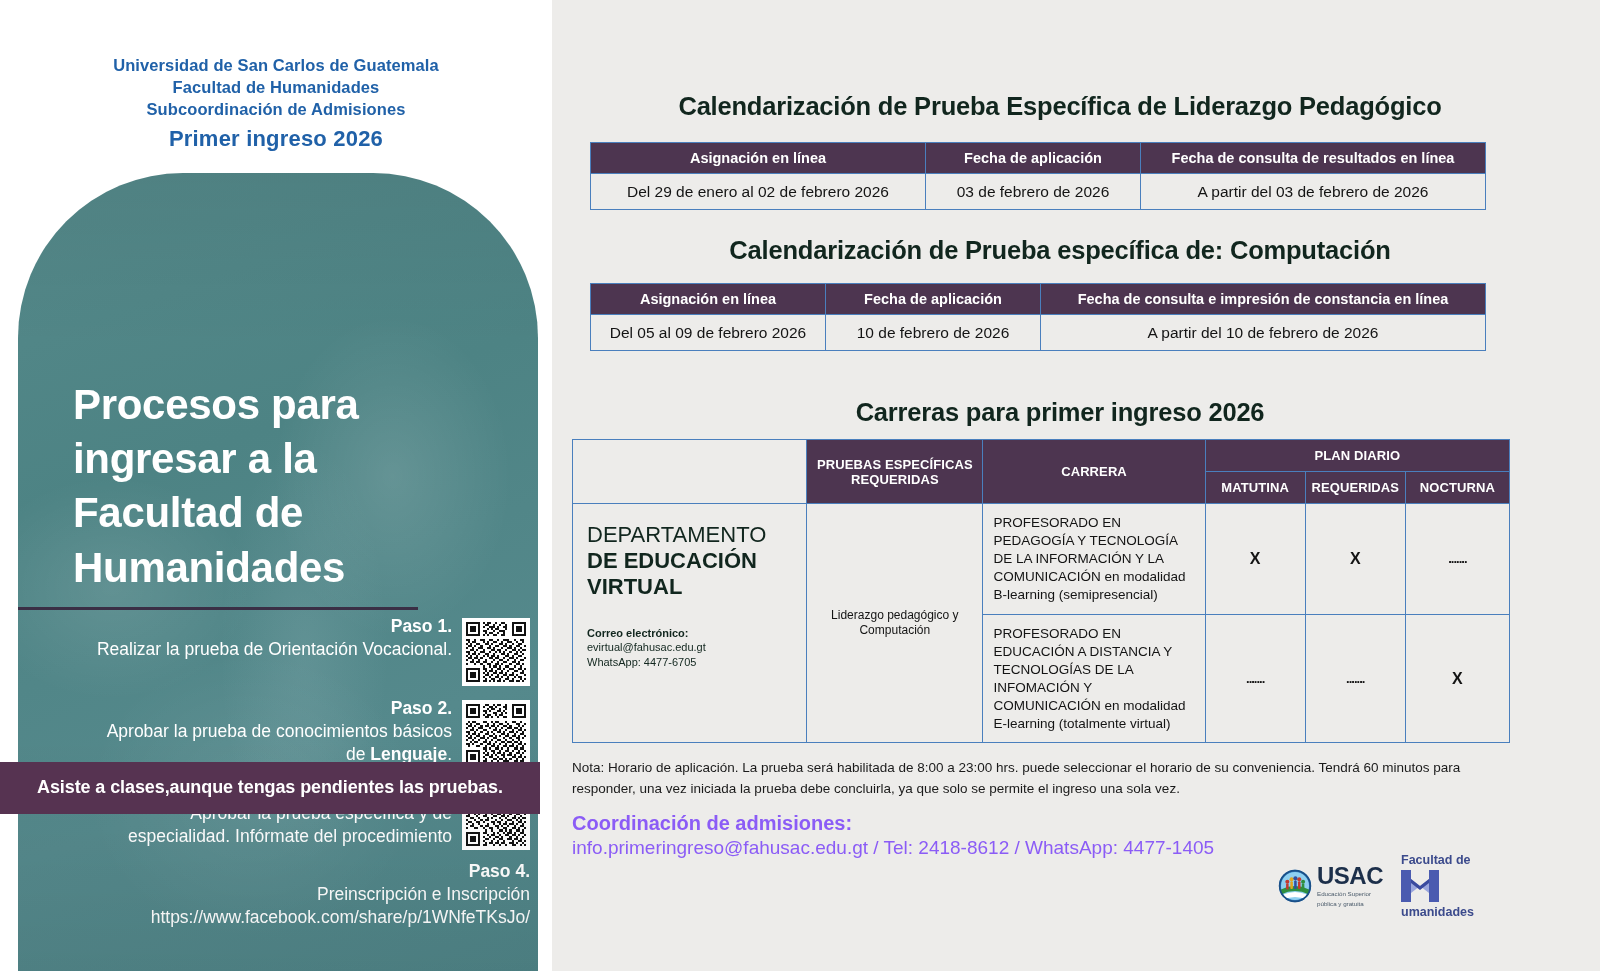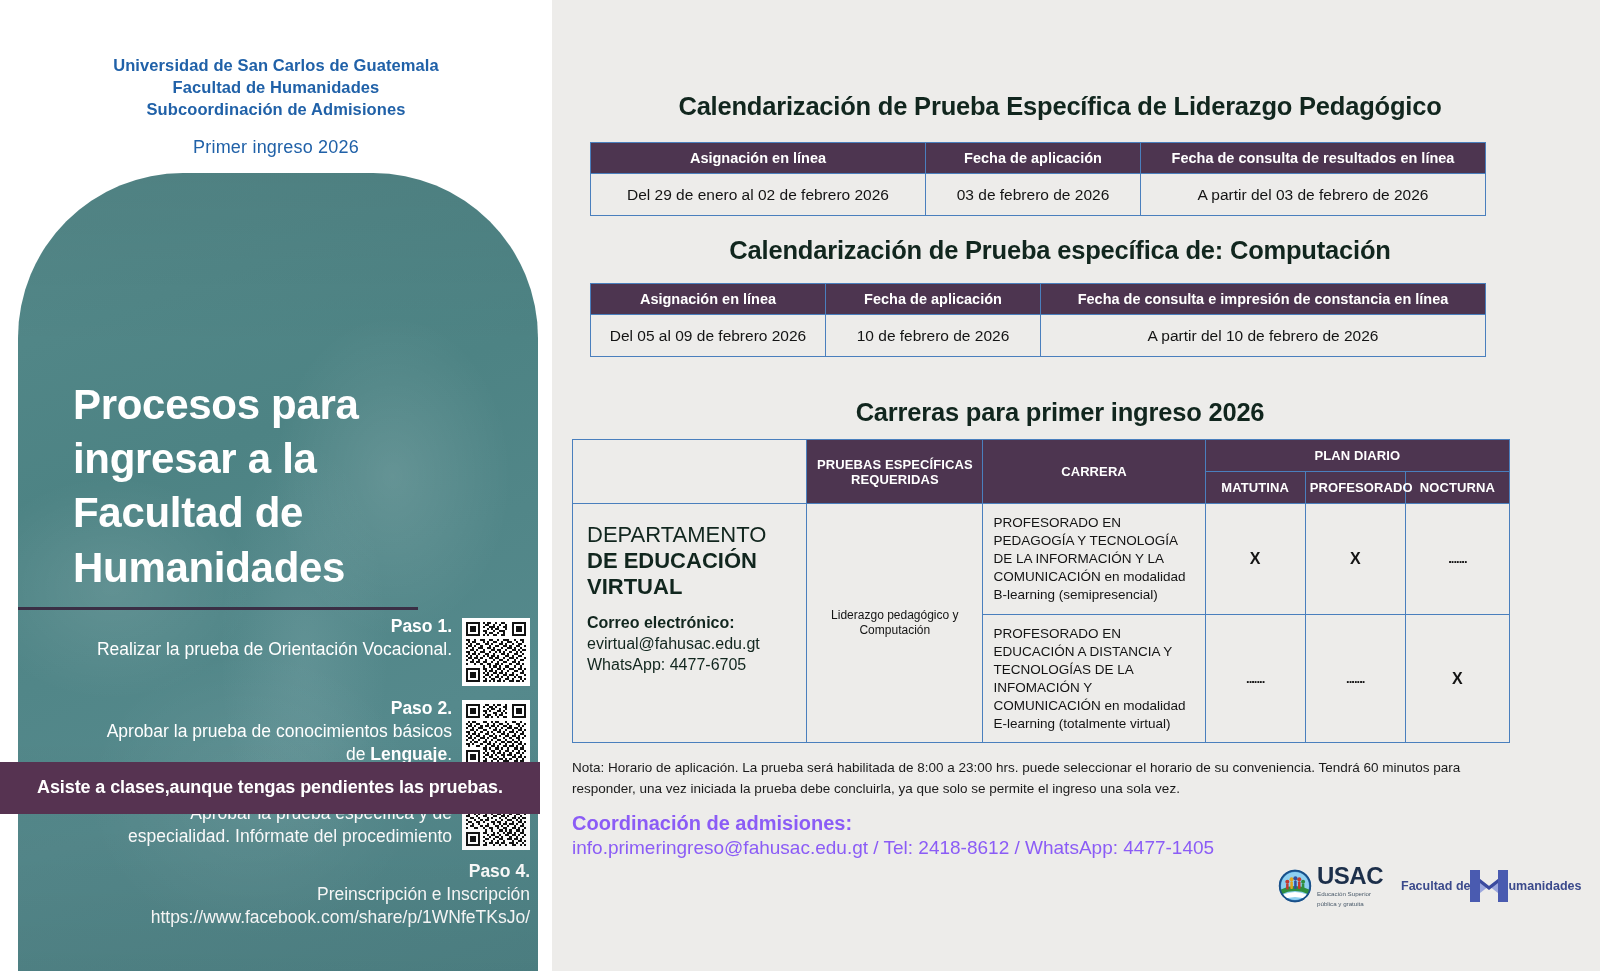--- a/index.html
+++ b/index.html
@@ -21,21 +21,21 @@
   
   .left-col { position: absolute; left: 0; top: 0; width: 552px; height: 971px; background:#fff; }
 
   .org-head {
     position: absolute; left: 0; top: 55px; width: 552px;
     text-align: center; color: #2061a8; line-height: 1.32;
   }
   .org-head .l1, .org-head .l2, .org-head .l3 {
     font-size: 16.5px; font-weight: 700; letter-spacing: .1px;
   }
-  .org-head .l4 { font-size: 18px; font-weight: 400; margin-top: 16px; letter-spacing: .2px; }
+  .org-head .l4 { font-size: 22px; font-weight: 700; margin-top: 4px; letter-spacing: .2px; }
 
   
   .teal-card {
     position: absolute; left: 18px; top: 173px;
     width: 520px; height: 798px;
     border-radius: 165px 165px 0 0;
     overflow: hidden;
     background:
       radial-gradient(ellipse 200px 160px at 18% 52%, rgba(255,255,255,.10), rgba(255,255,255,0) 70%),
       radial-gradient(ellipse 170px 230px at 72% 38%, rgba(255,255,255,.12), rgba(255,255,255,0) 70%),
@@ -99,21 +99,21 @@
     position: absolute; border-collapse: collapse; table-layout: fixed;
     font-size: 15px; color: #141414;
   }
   table.sched th, table.sched td {
     border: 1.5px solid #4a7fbd; text-align: center; padding: 6px 6px;
   }
   table.sched th {
     background: #4d3550; color: #ffffff; font-weight: 700; font-size: 14.5px;
     padding: 7px 6px;
   }
-  table.sched td { background: #edecea; height: 42px; font-size: 15.5px; }
+  table.sched td { background: #edecea; height: 36px; font-size: 15.5px; }
 
   #tbl1 { left: 590px; top: 142px; width: 895px; }
   #tbl2 { left: 590px; top: 283px; width: 895px; }
 
   
   table.careers {
     position: absolute; left: 572px; top: 439px; width: 938px;
     border-collapse: collapse; table-layout: fixed;
     color: #141414;
   }
@@ -123,21 +123,21 @@
   table.careers th.hdr {
     background: #4d3550; color:#fff; font-size: 13px; font-weight: 700;
     text-align:center; padding: 8px 4px; letter-spacing:.1px;
   }
   table.careers th.blank { background:#edecea; border-top-color:#4a7fbd; }
   table.careers td { background: #edecea; }
 
   .dept-cell { padding: 18px 0 0 14px; vertical-align: top !important; }
   .dept-l1 { font-size: 22px; font-weight: 400; color:#11261e; line-height:1.18; }
   .dept-l2 { font-size: 22px; font-weight: 800; color:#11261e; line-height:1.18; }
-  .dept-contact { margin-top: 12px; font-size: 16px; color:#11261e; line-height:1.33; }
+  .dept-contact { margin-top: 26px; font-size: 11px; color:#11261e; line-height:1.33; }
   .dept-contact b { font-weight: 800; }
 
   .req-cell { text-align:center; font-size: 12px; line-height:1.3; color:#141414; }
   .career-cell { padding: 10px 8px 10px 10px; font-size: 13.5px; line-height: 1.33; color:#141414; }
   .mark-cell { text-align:center; font-size: 16px; font-weight:600; }
   .dash { letter-spacing:-1px; font-weight:800; font-size: 13px; }
 
   .note {
     position: absolute; left: 572px; top: 758px; width: 930px;
     font-size: 13.5px; color: #1b1b1b; line-height: 1.55;
@@ -150,21 +150,21 @@
   .coord .c-title { font-size: 20px; font-weight: 800; }
   .coord .c-line { font-size: 19px; font-weight: 400; margin-top: 2px; }
 
   
   .logos { position:absolute; left:1278px; top:858px; width: 310px; height: 56px; display:flex; align-items:center; }
   .usac-logo { display:flex; align-items:center; gap:5px; }
   .usac-seal { width: 34px; height: 34px; border-radius:50%; overflow:hidden; }
   .usac-word { display:flex; flex-direction:column; line-height:1; }
   .usac-word .w { font-size: 24px; font-weight: 800; color:#1c2f4a; letter-spacing:-.5px; }
   .usac-word .sub { font-size: 6.2px; color:#4a5a6a; margin-top:2px; line-height:1.25; }
-  .fh-logo { display:flex; align-items:center; margin-left: 18px; }
+  .fh-logo { display:flex; margin-left: 18px; flex-direction: column; }
   .fh-logo .fh-txt { font-size: 12.5px; color:#3b4a8c; font-weight:600; }
   .fh-mark { width: 44px; height: 38px; margin: 0 -3px; }
 </style>
 </head>
 <body>
 
 <div class="page">
 
   <div class="right-bg"></div>
 
@@ -950,21 +950,21 @@
     </colgroup>
     <thead>
       <tr>
         <th class="blank" rowspan="2"></th>
         <th class="hdr" rowspan="2">PRUEBAS ESPECÍFICAS REQUERIDAS</th>
         <th class="hdr" rowspan="2">CARRERA</th>
         <th class="hdr" colspan="3">PLAN DIARIO</th>
       </tr>
       <tr>
         <th class="hdr">MATUTINA</th>
-        <th class="hdr">PROFESORADO</th>
+        <th class="hdr">REQUERIDAS</th>
         <th class="hdr">NOCTURNA</th>
       </tr>
     </thead>
     <tbody>
       <tr>
         <td class="dept-cell" rowspan="2">
           <div class="dept-l1">DEPARTAMENTO</div>
           <div class="dept-l2">DE EDUCACIÓN</div>
           <div class="dept-l2">VIRTUAL</div>
           <div class="dept-contact">

